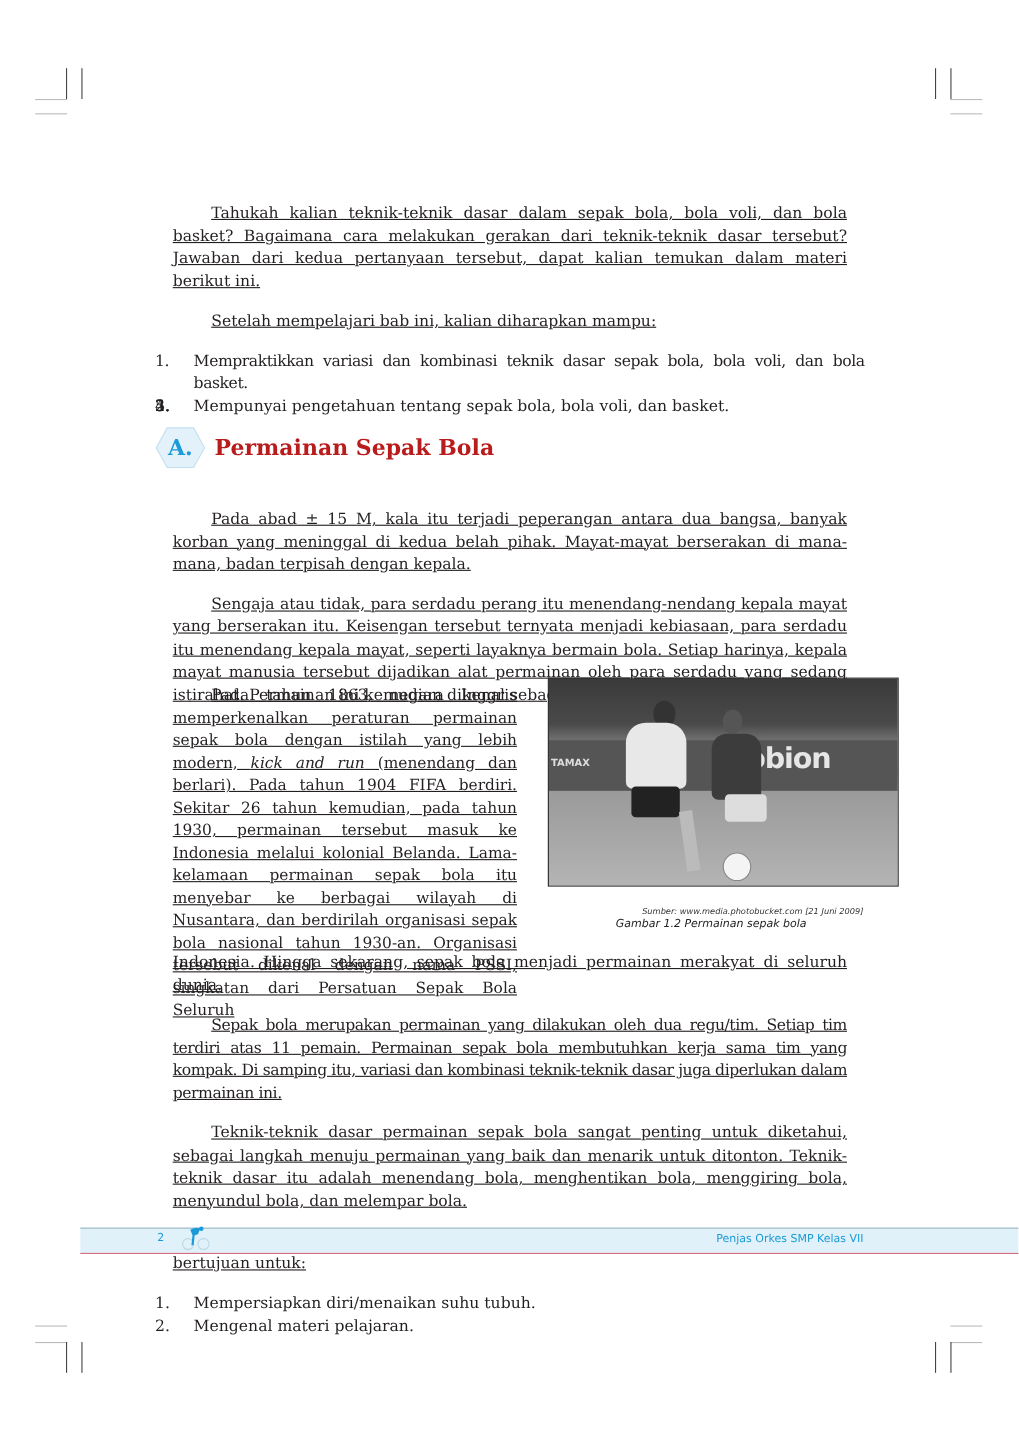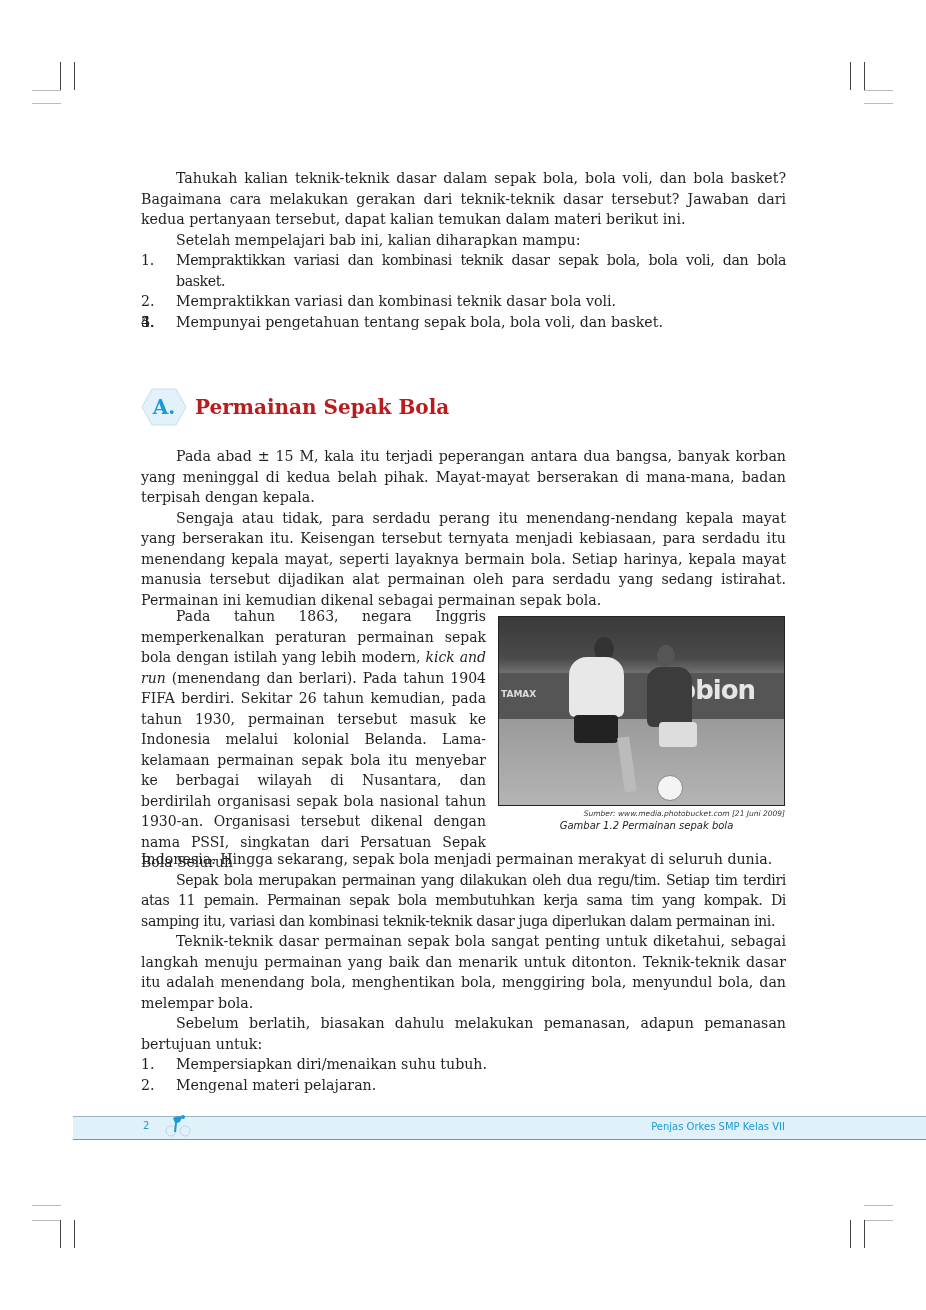--- a/index.html
+++ b/index.html
@@ -1,47 +1,47 @@
 <!DOCTYPE html>
 <html><head>
 <meta charset="utf-8">
 <style>
   html, body { margin: 0; padding: 0; background: #ffffff; }
   body { width: 926px; height: 1310px; position: relative; overflow: hidden;
          font-family: "DejaVu Serif", "Liberation Serif", serif; color: #231f20; }
   .crop { position: absolute; background: #444; }
   .crop.light { background: #bbb; }
   .text-block { position: absolute; left: 141px; width: 645px; font-size: 14.2px; line-height: 20.5px; }
-  p { margin: 0; text-align: justify; }
+  p { margin: 16px; text-align: justify; text-decoration: underline; }
   p.indent { text-indent: 35px; }
   .olist { margin: 0; padding: 0; list-style: none; }
   .olist li { position: relative; padding-left: 35px; text-align: justify; }
   .olist .num { position: absolute; left: 0; top: 0; }
   .section-heading { position: absolute; left: 141px; top: 386px; height: 42px; display: flex; align-items: center; }
   .hex { width: 46px; height: 38px; position: relative; display: flex; align-items: center; justify-content: center; }
   .hex svg { position: absolute; left: 0; top: 0; }
   .hex span { position: relative; font-family: "DejaVu Serif", serif; font-weight: bold; font-size: 20px; color: #1a9ad6; }
   .heading-title { margin-left: 8px; font-family: "DejaVu Serif", serif; font-weight: bold; font-size: 20px; color: #b91c1c; }
   .wrap-col { position: absolute; left: 141px; top: 606px; width: 345px; font-size: 14px; line-height: 20.5px; }
   .figure { position: absolute; left: 498px; top: 616px; width: 287px; }
   .photo { width: 285px; height: 188px; border: 1px solid #222; position: relative; overflow: hidden;
-           background: linear-gradient(180deg, #3a3a3a 0%, #4a4a4a 22%, #8a8a8a 35%, #5a5a5a 45%, #9b9b9b 55%, #a8a8a8 100%); }
+           background: linear-gradient(180deg, #3a3a3a 0%, #4a4a4a 22%, #8a8a8a 35%, #5a5a5a 45%, #9b9b9b 55%, #a8a8a8 100%); padding-left: 32px; }
   .photo .banner { position: absolute; left: 0; top: 56px; width: 100%; height: 46px; background: #555; }
   .photo .banner-text { position: absolute; left: 150px; top: 58px; font-family: "DejaVu Sans", sans-serif; font-weight: bold; font-size: 26px; color: #e6e6e6; letter-spacing: -1px; }
   .photo .banner-left { position: absolute; left: 2px; top: 72px; font-family: "DejaVu Sans", sans-serif; font-weight: bold; font-size: 9px; color: #ddd; }
   .photo .field { position: absolute; left: 0; top: 102px; width: 100%; height: 86px; background: linear-gradient(180deg, #9a9a9a, #b4b4b4); }
   .photo .player1-shirt { position: absolute; left: 70px; top: 40px; width: 55px; height: 60px; background: #e8e8e8; border-radius: 18px 18px 6px 6px; }
   .photo .player1-head { position: absolute; left: 95px; top: 20px; width: 20px; height: 24px; background: #333; border-radius: 50%; }
   .photo .player1-shorts { position: absolute; left: 75px; top: 98px; width: 44px; height: 28px; background: #222; border-radius: 4px; }
   .photo .player1-leg { position: absolute; left: 122px; top: 120px; width: 12px; height: 55px; background: #bbb; transform: rotate(-8deg); }
   .photo .player2-shirt { position: absolute; left: 148px; top: 50px; width: 45px; height: 60px; background: #3c3c3c; border-radius: 14px 14px 6px 6px; }
   .photo .player2-head { position: absolute; left: 158px; top: 28px; width: 18px; height: 22px; background: #555; border-radius: 50%; }
   .photo .player2-shorts { position: absolute; left: 160px; top: 105px; width: 38px; height: 25px; background: #ddd; border-radius: 4px; }
   .photo .ball { position: absolute; left: 158px; top: 158px; width: 24px; height: 24px; background: #f4f4f4; border-radius: 50%; border: 1px solid #888; }
-  .source { margin-top: 3px; text-align: right; font-size: 7.5px; font-style: italic; color: #333; font-family: "DejaVu Sans", sans-serif; }
+  .source { margin-top: 18px; text-align: right; font-size: 7.5px; font-style: italic; color: #333; font-family: "DejaVu Sans", sans-serif; }
   .caption { margin-top: 2px; text-align: center; font-size: 10px; font-style: italic; color: #222; font-family: "DejaVu Sans", sans-serif; padding-left: 10px; }
   .lower-block { position: absolute; left: 141px; top: 849px; width: 645px; font-size: 14.2px; line-height: 20.5px; }
   .tight { letter-spacing: -0.4px; }
   .footer-bar { position: absolute; left: 73px; top: 1116px; width: 853px; height: 22px; background: #e1f1fa;
                 border-top: 1px solid #9cb7c4; border-bottom: 1px solid #d66a7e; }
   .page-num { position: absolute; left: 143px; top: 1120px; font-family: "DejaVu Sans", sans-serif; font-size: 10px; color: #1a9ad6; }
   .cyclist { position: absolute; left: 164px; top: 1114px; }
   .book-title { position: absolute; right: 141px; top: 1121px; font-family: "DejaVu Sans", sans-serif; font-size: 10px; color: #1a9ad6; }
 </style>
 </head>
@@ -70,21 +70,21 @@
   <div class="crop light" style="left:864px;top:1220px;width:29px;height:1px;"></div>
   <div class="crop" style="left:850px;top:1220px;width:1px;height:28px;"></div>
   <div class="crop" style="left:864px;top:1220px;width:1px;height:28px;"></div>
 </div>
 
 <div class="text-block" style="top:168px;">
   <p class="indent">Tahukah kalian teknik-teknik dasar dalam sepak bola, bola voli, dan bola basket? Bagaimana cara melakukan gerakan dari teknik-teknik dasar tersebut? Jawaban dari kedua pertanyaan tersebut, dapat kalian temukan dalam materi berikut ini.</p>
   <p class="indent">Setelah mempelajari bab ini, kalian diharapkan mampu:</p>
   <ol class="olist">
     <li class="tight"><span class="num">1.</span><span>Mempraktikkan variasi dan kombinasi teknik dasar sepak bola, bola voli, dan bola basket.</span></li>
-    <li><span class="num">2.</span><span>Mempraktikkan variasi dan kombinasi teknik dasar bola voli.</span></li>
+    <li><span class="num">2.</span></li>
     <li><span class="num">3.</span></li>
     <li><span class="num">4.</span></li>
     <li><span class="num">5.</span><span>Mempunyai pengetahuan tentang sepak bola, bola voli, dan basket.</span></li>
   </ol>
 </div>
 
 <div class="section-heading">
   <div class="hex">
     <svg width="46" height="38" viewBox="0 0 46 38">
         <polygon points="11,1 35,1 45,19 35,37 11,37 1,19" fill="#e3f1fa" stroke="#c4dfee" stroke-width="1"></polygon>

